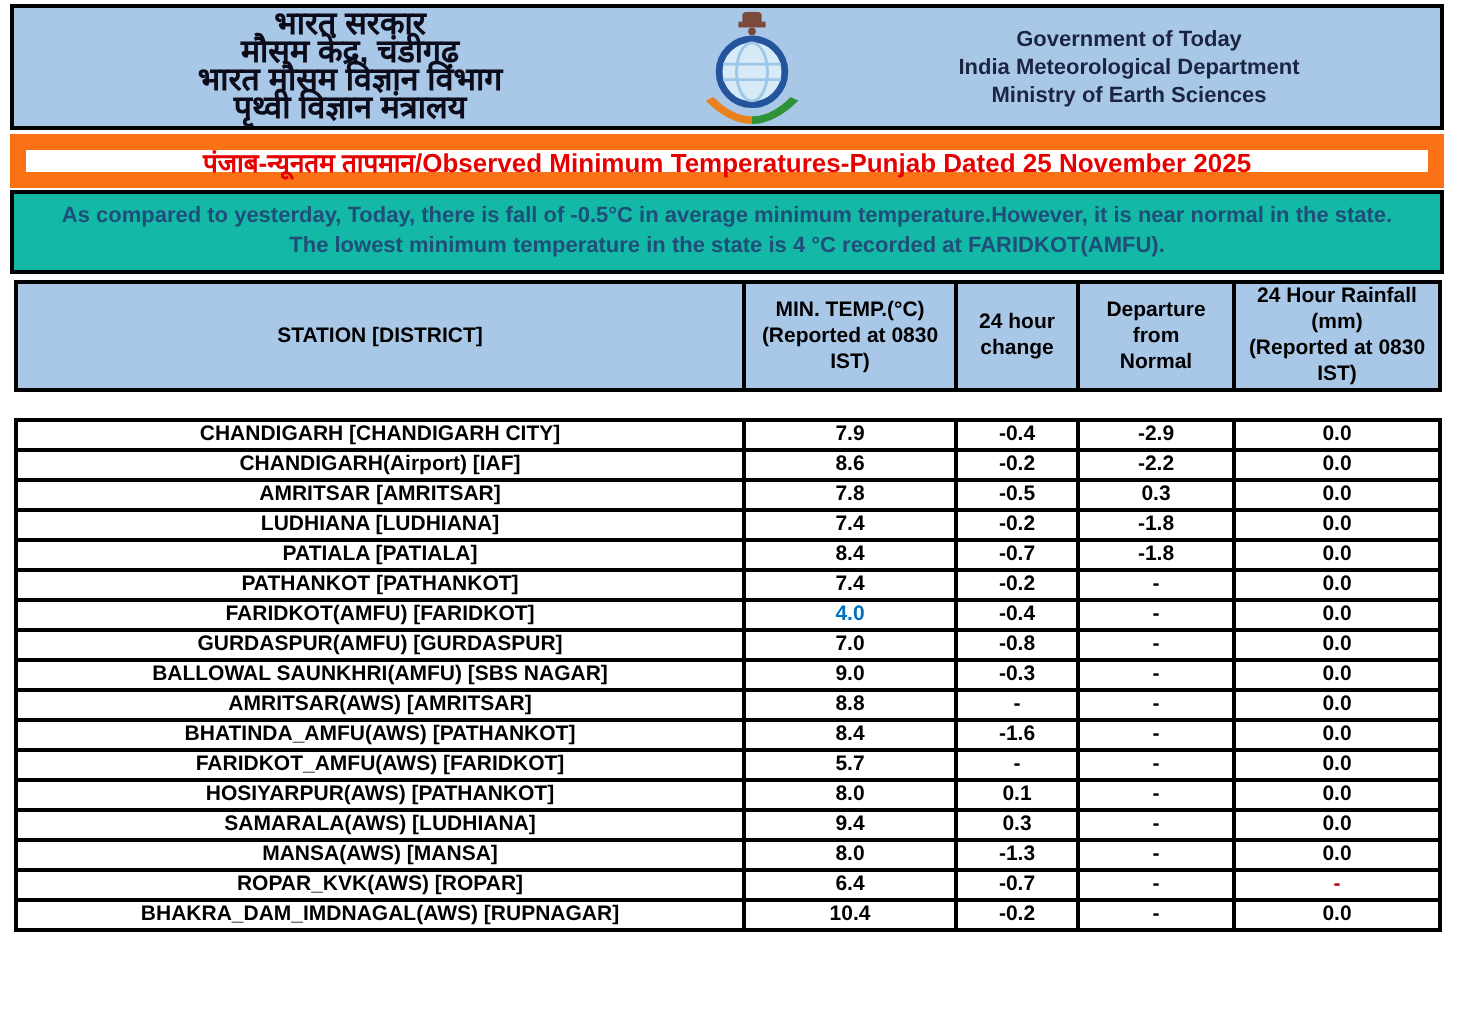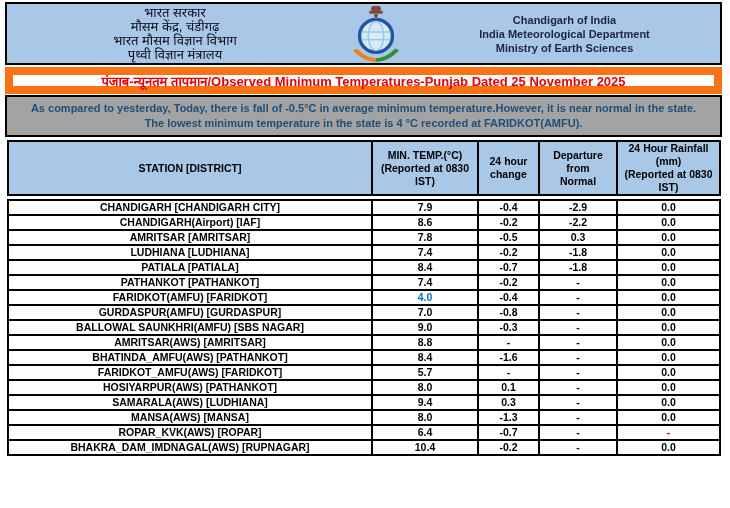--- a/index.html
+++ b/index.html
@@ -3,43 +3,43 @@
 <meta charset="utf-8">
 <style>
   * { margin:0; padding:0; box-sizing:border-box; }
   html,body { width:730px; height:508px; background:#fff; overflow:hidden;
     font-family:"Liberation Sans","DejaVu Sans",sans-serif; }
   .page { width:730px; height:508px; padding:2px 6px 0 5px; background:#fff; }
 
   
   .agency-header { width:717px; height:63px; background:#a9c8e8; border:2px solid #000;
     display:flex; align-items:center; }
-  .hindi-block { width:336px; text-align:center; color:#0b0b1a; font-weight:normal;
-    font-size:13px; line-height:14px; }
+  .hindi-block { width:336px; text-align:center; color:#0b0b1a; font-weight:bold;
+    font-size:16px; line-height:14px; }
   .logo-wrap { width:66px; height:60px; display:flex; align-items:center; justify-content:center; }
   .english-block { flex:1; text-align:center; color:#1b2440; font-weight:bold;
     font-size:11px; line-height:14px; }
 
   
   .title-bar { width:717px; height:27px; margin-top:2px; border:8px solid #f97316;
     display:flex; align-items:center; justify-content:center; background:#fff; }
   .title-text { color:#e60000; font-weight:bold; font-size:13px; }
 
   
   .summary-box { width:717px; height:42px; margin-top:1px; border:2px solid #000;
-    display:flex; align-items:center; justify-content:center; background:#a3a3a3; padding:2px 14px; }
+    display:flex; align-items:center; justify-content:center; background:#14b8a6; padding:2px 14px; }
   .summary-text { color:#1f4e79; font-weight:bold; font-size:11px; line-height:15px; text-align:center; }
 
   
   table { border-collapse:separate; border-spacing:0; table-layout:fixed; margin-left:2px; }
   .head-table { width:712px; margin-top:3px; border:1px solid #000; }
   .head-table th { background:#a9c8e8; border:1px solid #000; height:53px;
     font-size:10.5px; font-weight:bold; color:#000; text-align:center; vertical-align:middle; padding:0 2px; }
   .th-line { display:block; line-height:13px; }
-  .body-table { width:712px; margin-top:3px; border:1px solid #000; }
+  .body-table { width:712px; margin-top:13px; border:1px solid #000; }
   .body-table td { background:#fff; border:1px solid #000; height:13.2px;
     font-size:10.5px; font-weight:bold; color:#000; text-align:center; vertical-align:middle;
     white-space:nowrap; overflow:hidden; line-height:13px; }
 
   .col-station { width:364px; } .col-temp { width:106px; } .col-change { width:61px; }
   .col-dep { width:78px; } .col-rain { width:103px; }
 
   svg { display:block; }
 </style>
 </head>
@@ -63,21 +63,21 @@
 
         <circle cx="30" cy="33" r="17" fill="#d6eaf8" stroke="#24549c" stroke-width="3.5"></circle>
         <path d="M15 29 H45 M15 37 H45" stroke="#9cc7e8" stroke-width="1.5" fill="none"></path>
         <ellipse cx="30" cy="33" rx="8" ry="15" fill="none" stroke="#9cc7e8" stroke-width="1.5"></ellipse>
 
         <path d="M6 48 Q18 60 30 60 L30 56 Q20 56 10 46 Z" fill="#e8821e"></path>
         <path d="M54 48 Q42 60 30 60 L30 56 Q40 56 50 46 Z" fill="#2f9237"></path>
       </svg>
     </div>
     <div class="english-block">
-      <div>Chandigarh of India</div>
+      <div>Government of Today</div>
       <div>India Meteorological Department</div>
       <div>Ministry of Earth Sciences</div>
     </div>
   </div>
 
   <div class="title-bar">
     <span class="title-text">पंजाब-न्यूनतम तापमान/Observed Minimum Temperatures-Punjab Dated 25 November 2025</span>
   </div>
 
   <div class="summary-box">

